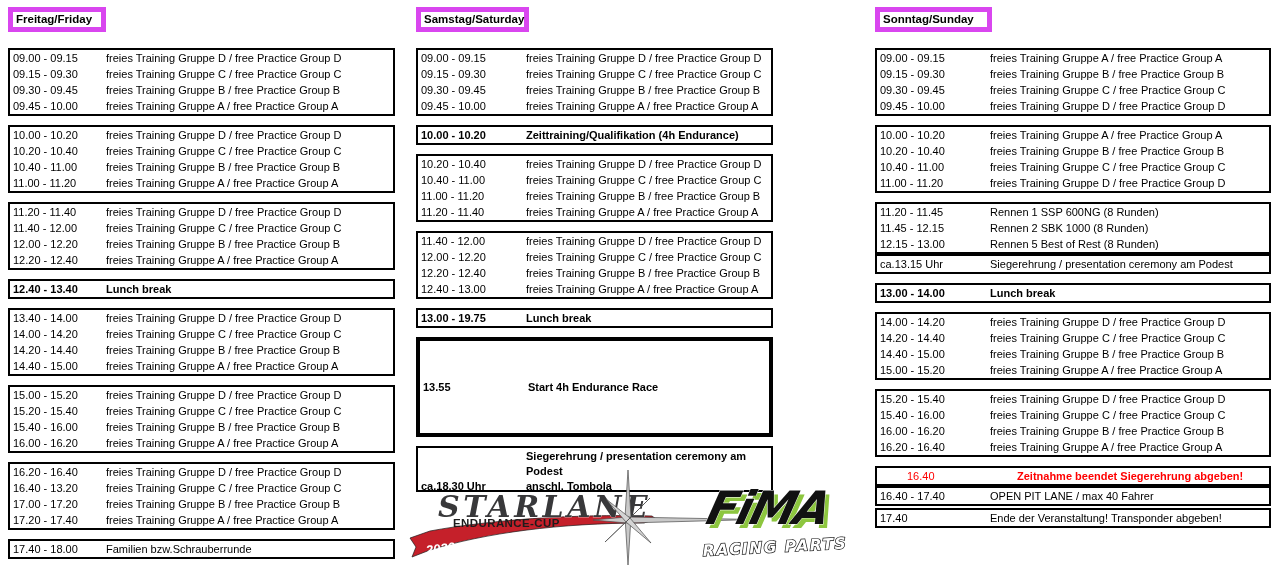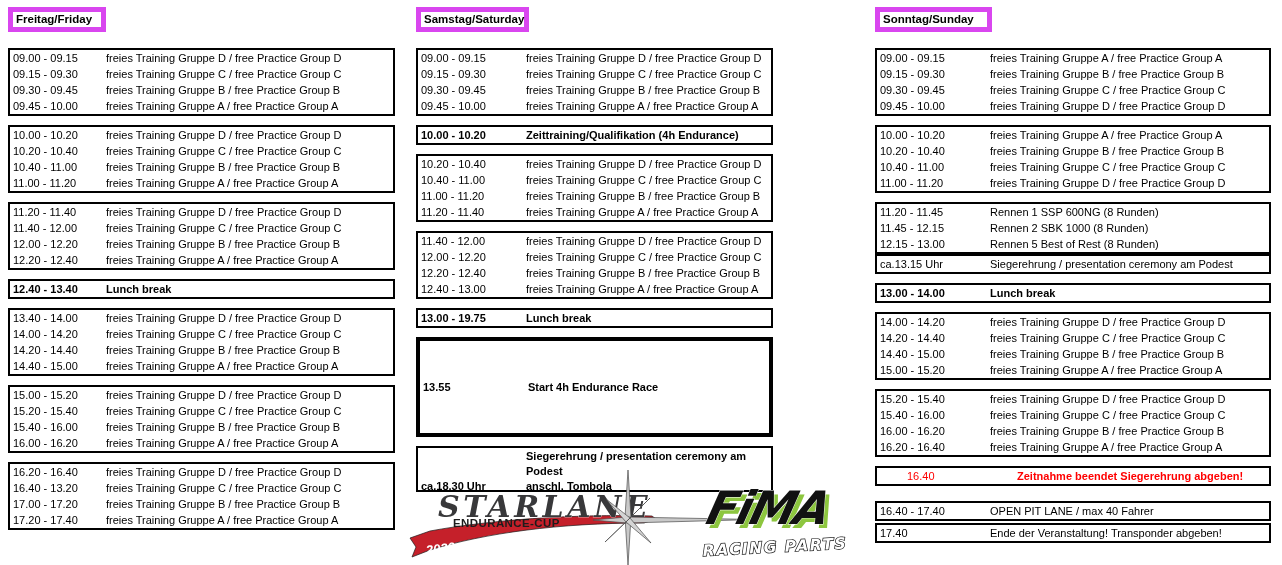--- a/index.html
+++ b/index.html
@@ -49,21 +49,21 @@
   .block.red .desc{color:#ff0000;font-weight:bold;}
 
   .block.big{border-width:4px;height:92px;}
   .block.big .row{padding-top:38px;font-weight:bold;}
 
   .block.tall{height:42px;}
   .block.tall .row{align-items:flex-end;line-height:15px;padding-top:1px;font-weight:bold;}
 
   
   .col-sunday .block:nth-child(4){margin-top:0;}
-  .col-sunday .block:nth-child(9){margin-top:15px;}
+  .col-sunday .block:nth-child(9){margin-top:0;}
   .col-sunday .block:nth-child(10){margin-top:2px;}
 
   .logos{position:absolute;left:400px;top:465px;width:460px;height:100px;}
 </style>
 </head>
 <body>
 
 <div class="page">
 
   <section class="day-col col-friday">
@@ -176,20 +176,26 @@
             <span class="time">16.40 - 13.20</span>
             <span class="desc">freies Training Gruppe C / free Practice Group C</span>
           </div>
           <div class="row">
             <span class="time">17.00 - 17.20</span>
             <span class="desc">freies Training Gruppe B / free Practice Group B</span>
           </div>
           <div class="row">
             <span class="time">17.20 - 17.40</span>
             <span class="desc">freies Training Gruppe A / free Practice Group A</span>
+          </div>
+        </div>
+        <div class="block normal">
+          <div class="row">
+            <span class="time">17.40 - 18.00</span>
+            <span class="desc">Familien bzw.Schrauberrunde</span>
           </div>
         </div>
       </div>
   </section>
 
   <section class="day-col col-saturday">
     <div class="day-header">
       <span>Samstag/Saturday</span>
     </div>
     <div class="blocks">

